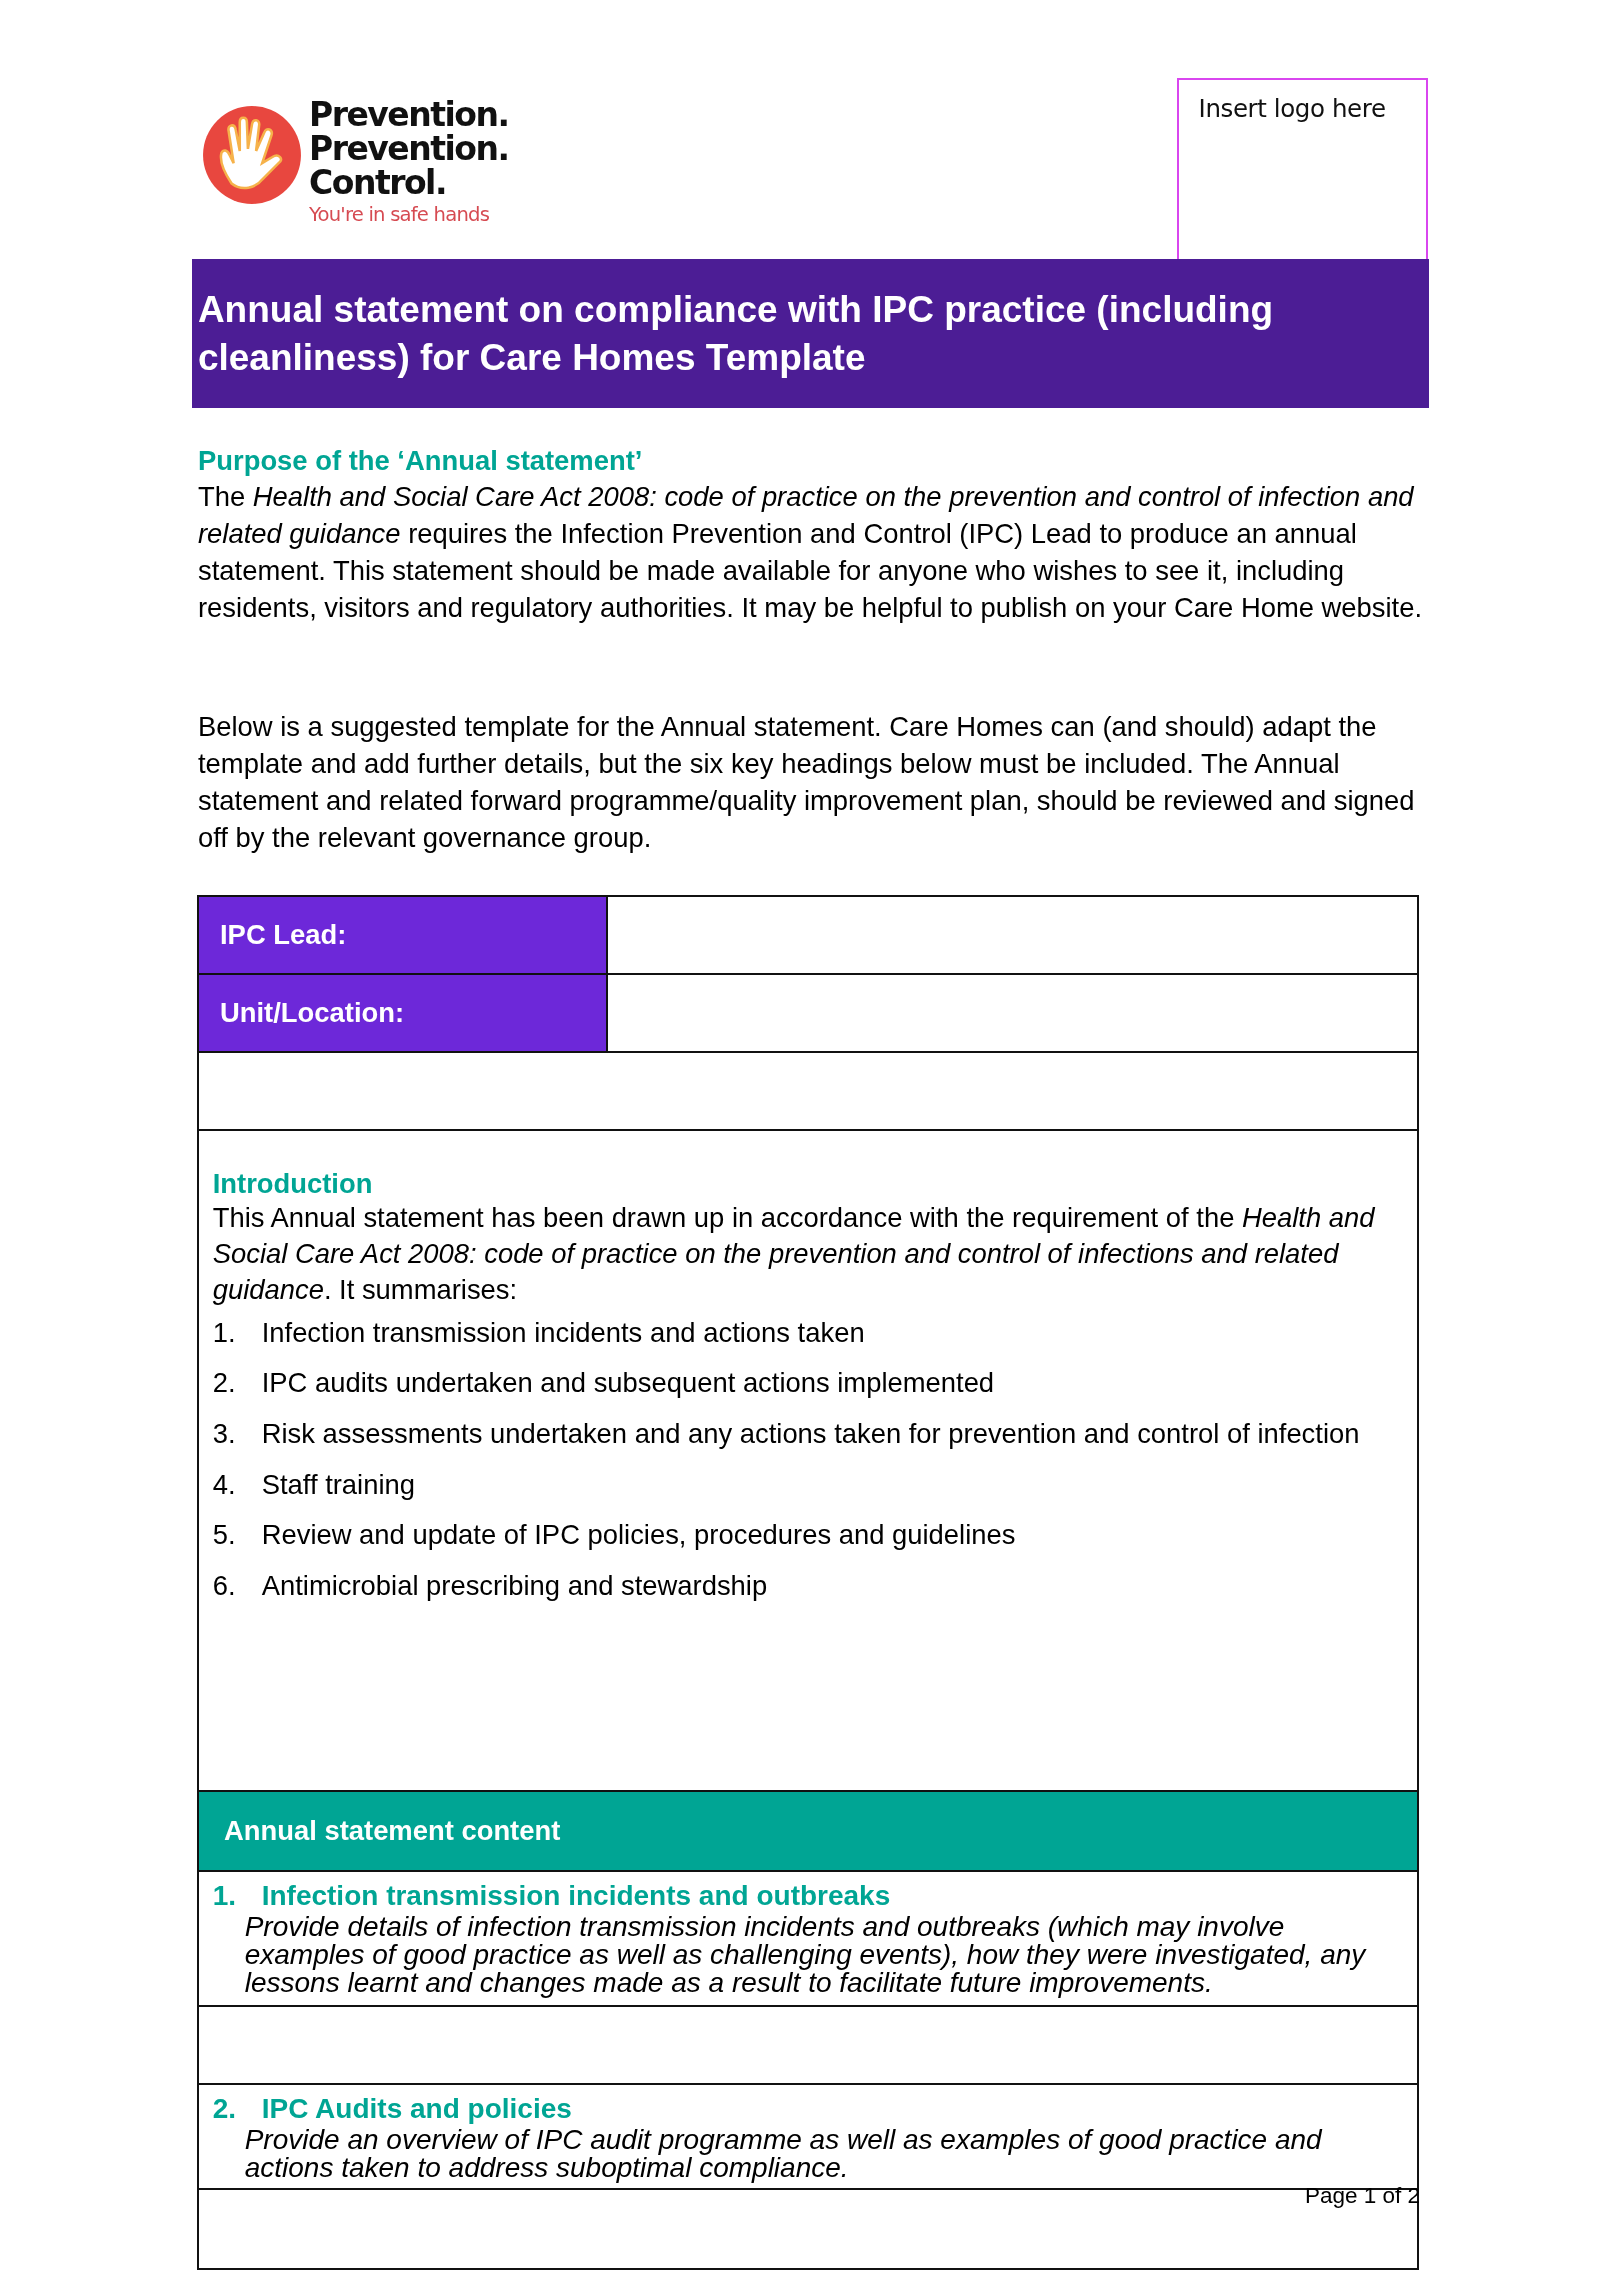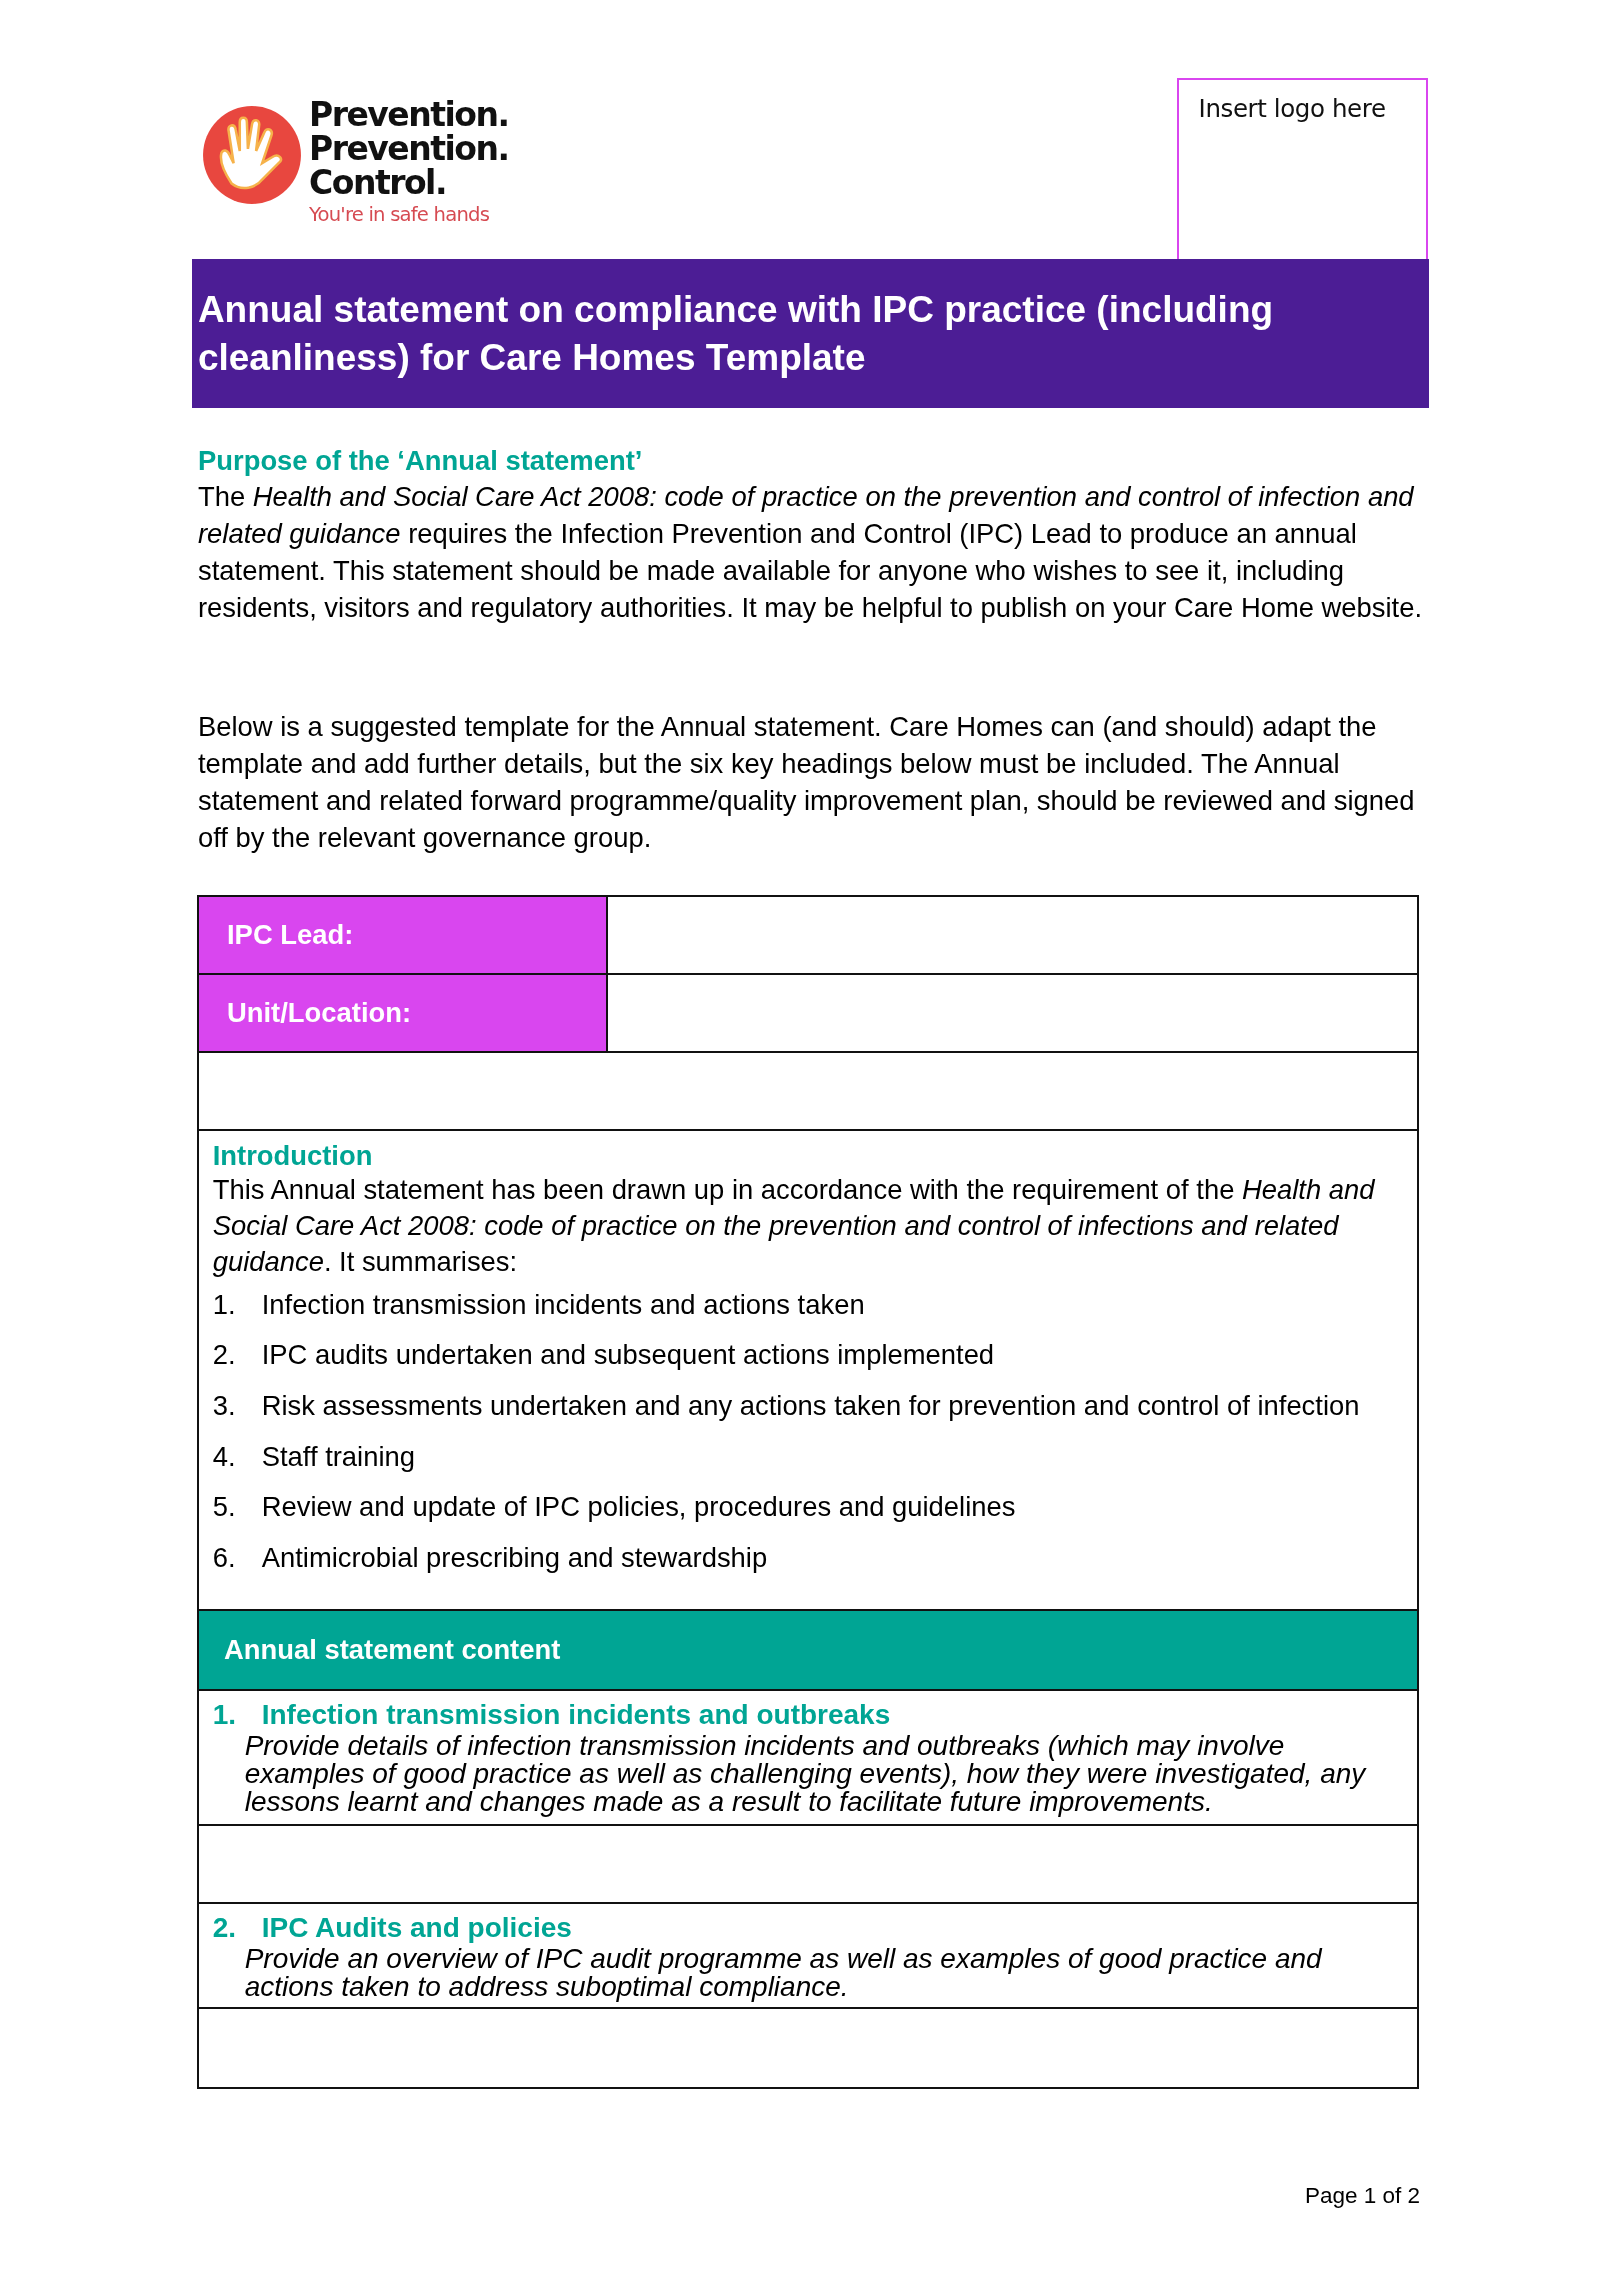--- a/index.html
+++ b/index.html
@@ -32,25 +32,25 @@
   .h-teal { color: #00a594; font-weight: bold; font-size: 27.4px; line-height: 35px; }
   .para { font-size: 27.4px; line-height: 37px; margin: 0; }
   .para i { font-style: italic; }
   .para2 { left: 198px; top: 708px; width: 1245px; }
 
   
   .tbl { left: 197px; top: 895px; width: 1222px; border: 2.9px solid #111; box-sizing: border-box; }
   .row { display: flex; border-bottom: 2px solid #111; box-sizing: border-box; }
   .row:last-child { border-bottom: none; }
   .meta-row { height: 78px; }
-  .meta-label { width: 409px; background: #d946ef; color: #fff; font-size: 27.4px;
-                font-weight: bold; display: flex; align-items: center; padding-left: 28px;
+  .meta-label { width: 409px; background: #6d28d9; color: #fff; font-size: 27.4px;
+                font-weight: bold; display: flex; align-items: center; padding-left: 21px;
                 box-sizing: border-box; border-right: 2px solid #111; }
   .meta-value { flex: 1; }
-  .intro { display: block; padding: 7.8px 13.7px 5.9px 13.7px; height: 480px; box-sizing: border-box; }
+  .intro { display: block; padding: 7.8px 13.7px 5.9px 13.7px; height: 633px; box-sizing: border-box; margin-top: 28px; }
   .intro .h-teal { line-height: 33px; }
   .intro .para { line-height: 36px; }
   .intro ol { list-style: none; margin: 7.8px 0 0 0; padding: 0; }
   .intro li { display: flex; font-size: 27.4px; line-height: 34px; margin-bottom: 16.7px; }
   .intro li .num { width: 49px; flex: none; }
   .content-head { height: 80px; background: #00a594; color: #fff; font-size: 27.4px; font-weight: bold;
                   display: flex; align-items: center; padding-left: 25px; box-sizing: border-box;
                   border-bottom: 2.9px solid #111; }
   .sec { display: block; padding: 5.9px 13.7px 0 13.7px; box-sizing: border-box; }
   .sec-title { display: flex; color: #00a594; font-weight: bold; font-size: 28px; line-height: 35px; }

